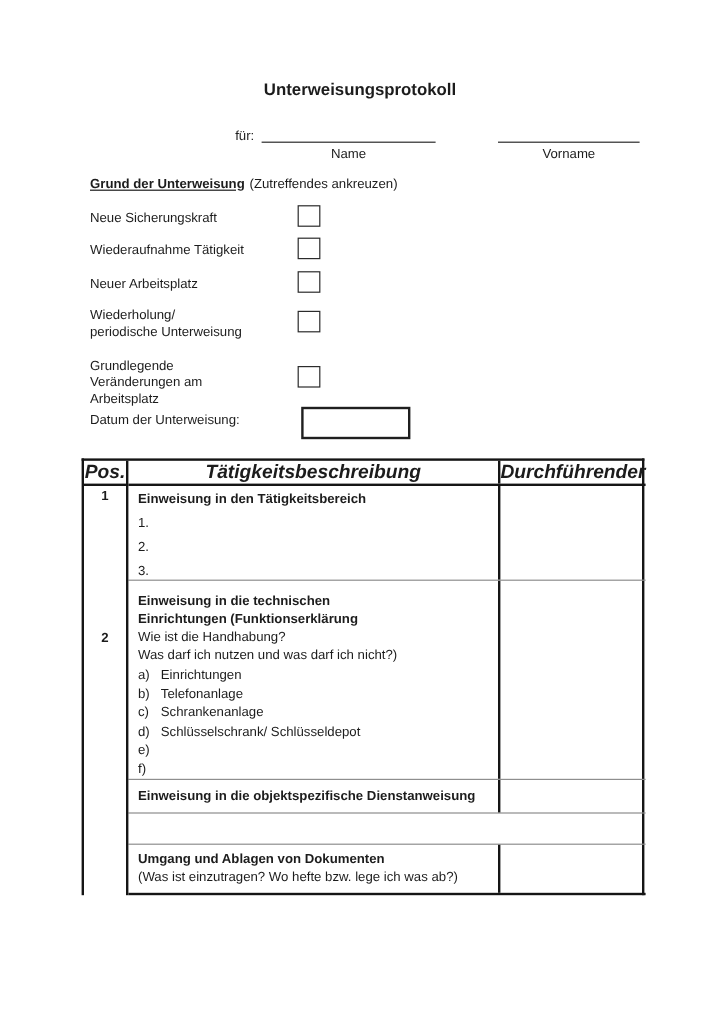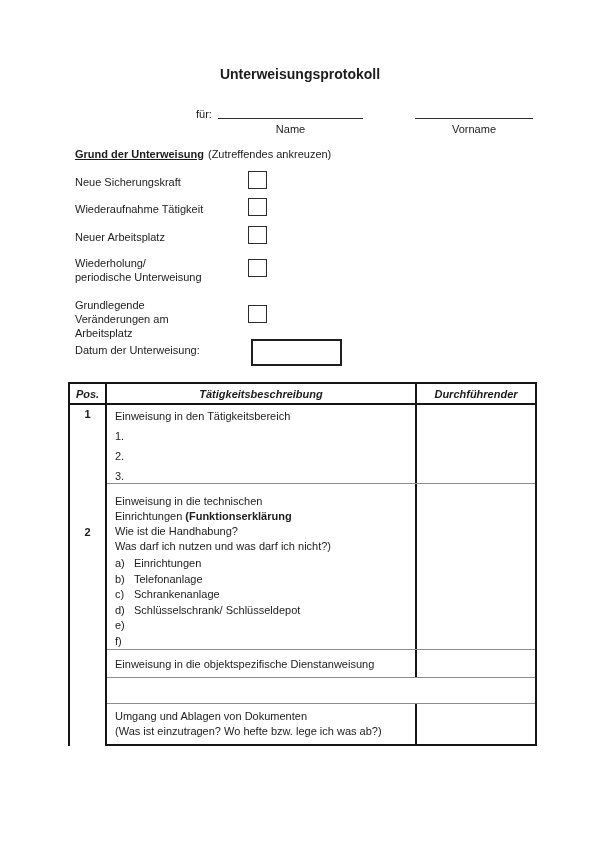--- a/index.html
+++ b/index.html
@@ -31,33 +31,33 @@
   .opt2-label{ top:230px; } .opt2-cb{ top:226px; }
   .opt3-label{ top:256px; } .opt3-cb{ top:259px; }
   .opt4-label{ top:298px; } .opt4-cb{ top:305px; }
   .date-label { top:344px; left:75px; }
   .date-box { top:339px; left:251px; width:91px; height:27px; border:2px solid #1f1f1f; background:#fff; }
 
   .utable { top:382px; left:68px; width:469px; display:flex; align-items:stretch;
             border-top:2px solid #151515; border-left:2px solid #151515; border-right:2px solid #151515; }
   .pos-col { width:37px; border-right:2px solid #151515; position:relative; flex:none; }
   .pos-head { height:21px; border-bottom:2px solid #151515; display:flex; align-items:center; justify-content:center; }
-  .th-text { font-weight:bold; font-style:italic; font-size:11px; }
+  .th-text { font-weight:bold; font-style:italic; font-size:16px; }
   .pos-num { position:absolute; left:0; width:100%; text-align:center; font-weight:bold; }
   .pos-num.n1 { top:24px; }
   .pos-num.n2 { top:142px; }
   .main-col { flex:1; }
   .head-row { display:flex; height:21px; border-bottom:2px solid #151515; }
   .desc-head { width:310px; border-right:2px solid #151515; display:flex; align-items:center; justify-content:center; flex:none; }
   .exec-head { flex:1; display:flex; align-items:center; justify-content:center; }
   .trow { display:flex; border-bottom:1px solid #8e8e8e; }
   .trow.last { border-bottom:2px solid #151515; }
   .desc-cell { width:310px; border-right:2px solid #151515; padding:0 8px; flex:none; overflow:hidden; }
   .exec-cell { flex:1; }
-  .bold { font-weight:normal; }
+  .bold { font-weight:bold; }
   .r1 { height:79px; }
   .r1 .desc-cell { padding-top:4px; }
   .r1 .desc-title, .r1 .item { line-height:14px; }
   .r1 .item { margin-top:6px; }
   .r2 { height:166px; }
   .r2 .desc-cell { padding-top:10px; }
   .r2 p { line-height:15px; }
   .r2 .li { line-height:15.5px; }
   .r2 .li.first { margin-top:2px; }
   .r2 .li .letter { display:inline-block; width:19px; }

